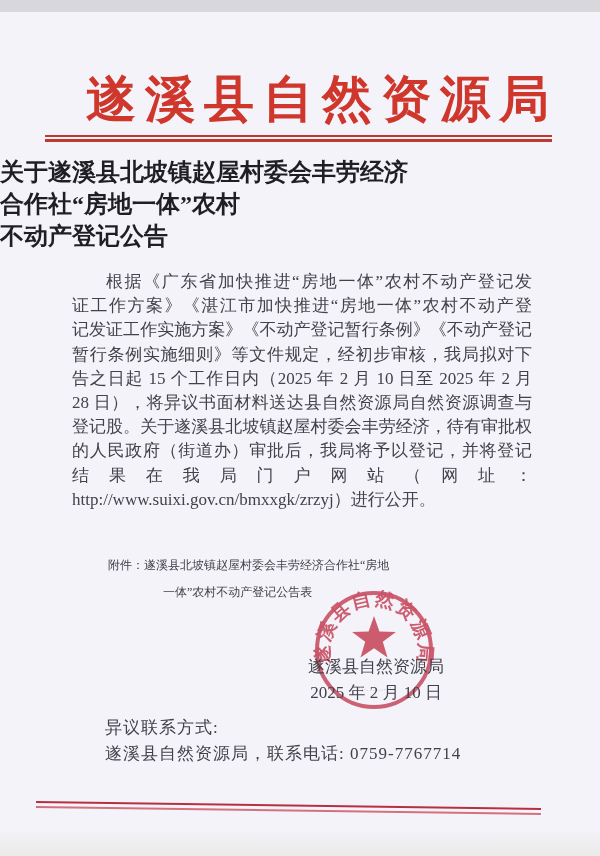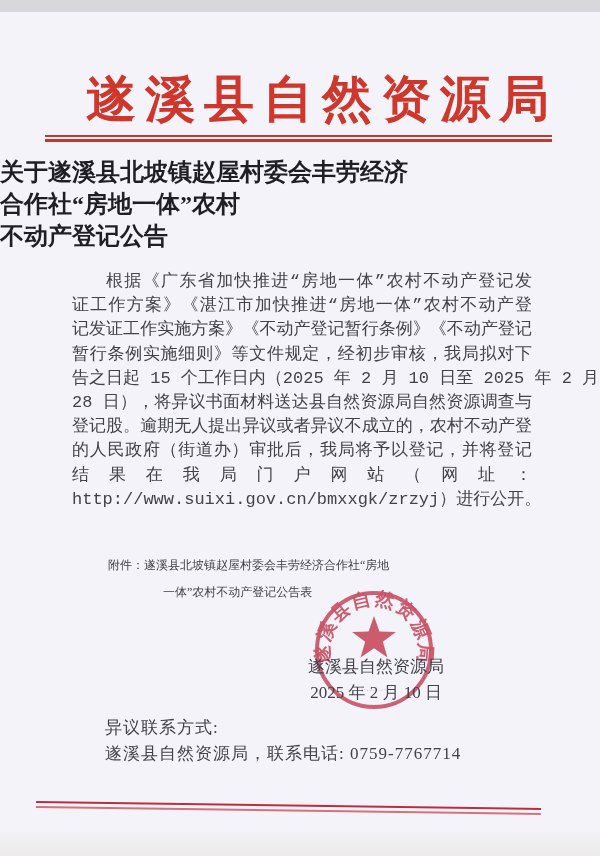--- a/index.html
+++ b/index.html
@@ -36,21 +36,21 @@
     font-size:24px;font-weight:bold;
     line-height:32px;
     color:var(--title-ink, #1e1e24);
   }
   
   .body-block{
     position:absolute;top:258px;left:72px;width:460px;
     font-size:17px;line-height:24.2px;
     color:var(--ink, #42424a);
   }
-  .body-line{text-align:justify;text-align-last:justify;white-space:nowrap;font-family:Liberation Mono, monospace;}
+  .body-line{text-align:justify;text-align-last:justify;white-space:nowrap;}
   .body-line.first{text-indent:34px;}
   .body-line.last{text-align-last:left;}
   
   .attachment{
     position:absolute;top:540px;left:108px;
     font-size:12px;line-height:27px;
     color:var(--ink, #42424a);
   }
   .attachment .l2{margin-left:55px;}
   
@@ -106,21 +106,21 @@
     <div>不动产登记公告</div>
   </div>
 
   <div class="body-block">
     <div class="body-line first">根据《广东省加快推进“房地一体”农村不动产登记发</div>
     <div class="body-line">证工作方案》《湛江市加快推进“房地一体”农村不动产登</div>
     <div class="body-line">记发证工作实施方案》《不动产登记暂行条例》《不动产登记</div>
     <div class="body-line">暂行条例实施细则》等文件规定，经初步审核，我局拟对下</div>
     <div class="body-line">告之日起 15 个工作日内（2025 年 2 月 10 日至 2025 年 2 月</div>
     <div class="body-line">28 日），将异议书面材料送达县自然资源局自然资源调查与</div>
-    <div class="body-line">登记股。逾期无人提出异议或者异议不成立的，农村不动产登</div>
+    <div class="body-line">登记股。关于遂溪县北坡镇赵屋村委会丰劳经济，待有审批权</div>
     <div class="body-line">的人民政府（街道办）审批后，我局将予以登记，并将登记</div>
     <div class="body-line">结果在我局门户网站（网址：</div>
     <div class="body-line last">http://www.suixi.gov.cn/bmxxgk/zrzyj）进行公开。</div>
   </div>
 
   <div class="attachment">
     <div class="l1">附件：遂溪县北坡镇赵屋村委会丰劳经济合作社“房地</div>
     <div class="l2">一体”农村不动产登记公告表</div>
   </div>
 

